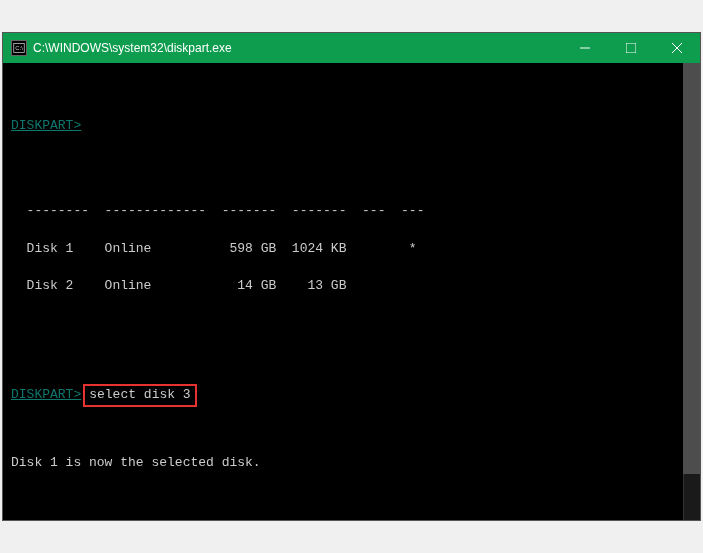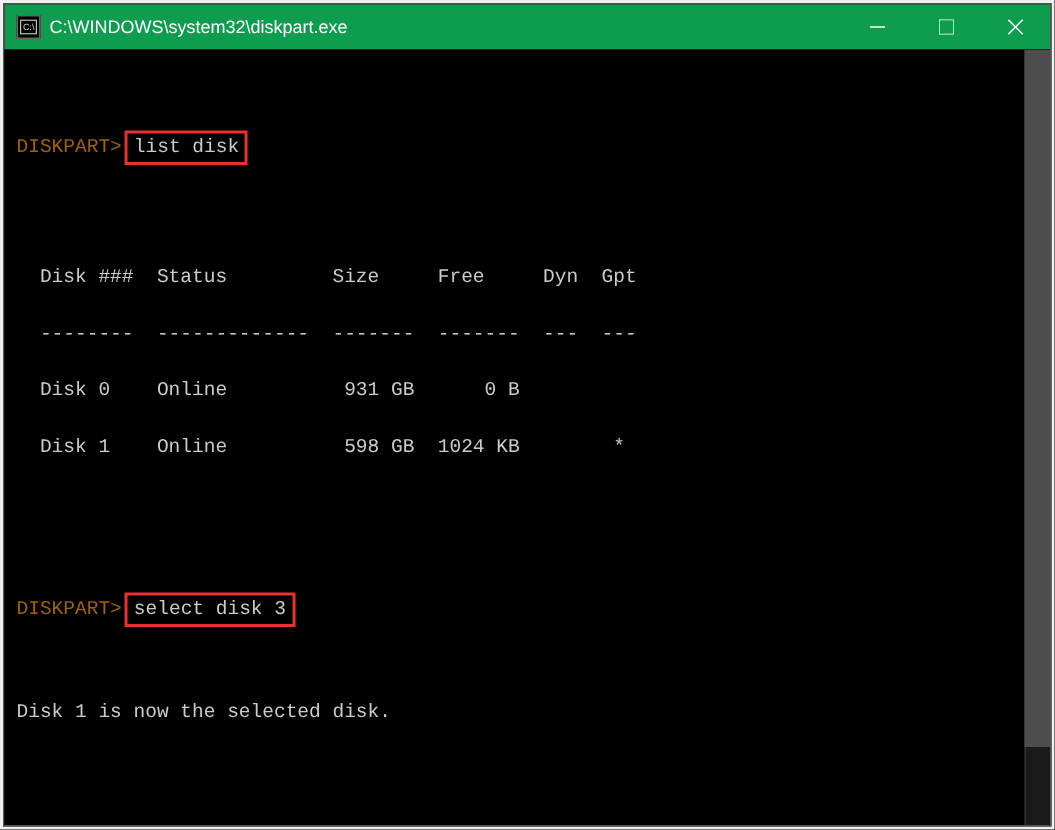--- a/index.html
+++ b/index.html
@@ -10,21 +10,21 @@
     body {
       background: #f0f0f0;
       font-family: 'Consolas', 'Courier New', monospace;
       display: flex;
       justify-content: center;
       align-items: center;
       min-height: 553px;
     }
     .window {
       width: 699px;
-      height: 549px;
+      height: 489px;
       border: 1px solid #555;
       display: flex;
       flex-direction: column;
       background: #000;
     }
     .titlebar {
       background: #0e9c4e;
       height: 30px;
       display: flex;
       align-items: center;
@@ -94,21 +94,22 @@
       width: 17px;
       height: 90%;
       background: #4d4d4d;
     }
     .prompt-line {
       display: flex;
       align-items: center;
       margin: 4px 0;
     }
     .prompt {
-      color: #a16207;
+      color: #0f766e;
+      text-decoration: underline;
     }
     .cmd-box {
       border: 2px solid #e73232;
       padding: 0 4px;
       margin-left: 2px;
       display: inline-block;
     }
     .output-block {
       margin: 6px 0 8px 0;
     }
@@ -141,26 +142,25 @@
       <div class="titlebar-btn">
         <svg viewBox="0 0 10 10">
             <line x1="0" y1="0" x2="10" y2="10" stroke="#fff" stroke-width="1"></line>
             <line x1="10" y1="0" x2="0" y2="10" stroke="#fff" stroke-width="1"></line>
           </svg>
       </div>
     </div>
   </div>
 
   <div class="terminal">
-    <div class="prompt-line"><span class="prompt">DISKPART&gt;</span> <span class="cmd-box">list disk</span></div>
+    <div class="prompt-line"><span class="prompt">DISKPART&gt;</span> </div>
     <div class="output-block">
-<div>  Disk ###  Status         Size     Free     Dyn  Gpt</div>
 <div>  --------  -------------  -------  -------  ---  ---</div>
-<div>  Disk 0    Online          931 GB      0 B</div>
 <div>  Disk 1    Online          598 GB  1024 KB        *</div>
+<div>  Disk 2    Online           14 GB    13 GB</div>
     </div>
     <div class="prompt-line"><span class="prompt">DISKPART&gt;</span> <span class="cmd-box">select disk 3</span></div>
     <div class="output-block">Disk 1 is now the selected disk.</div>
     
     
     
     
     
     
     

